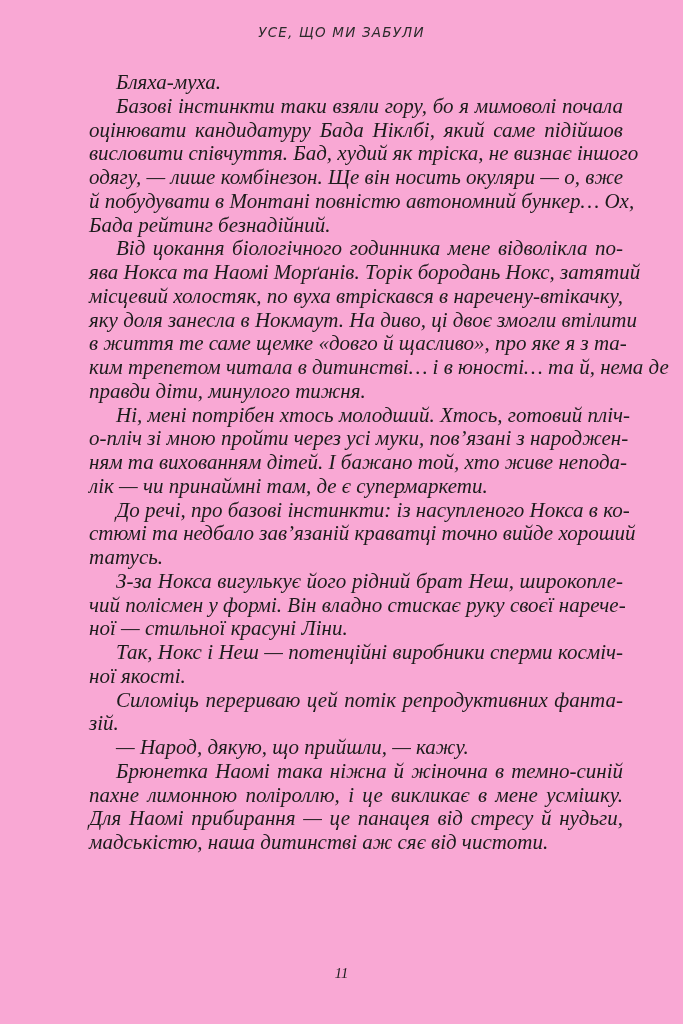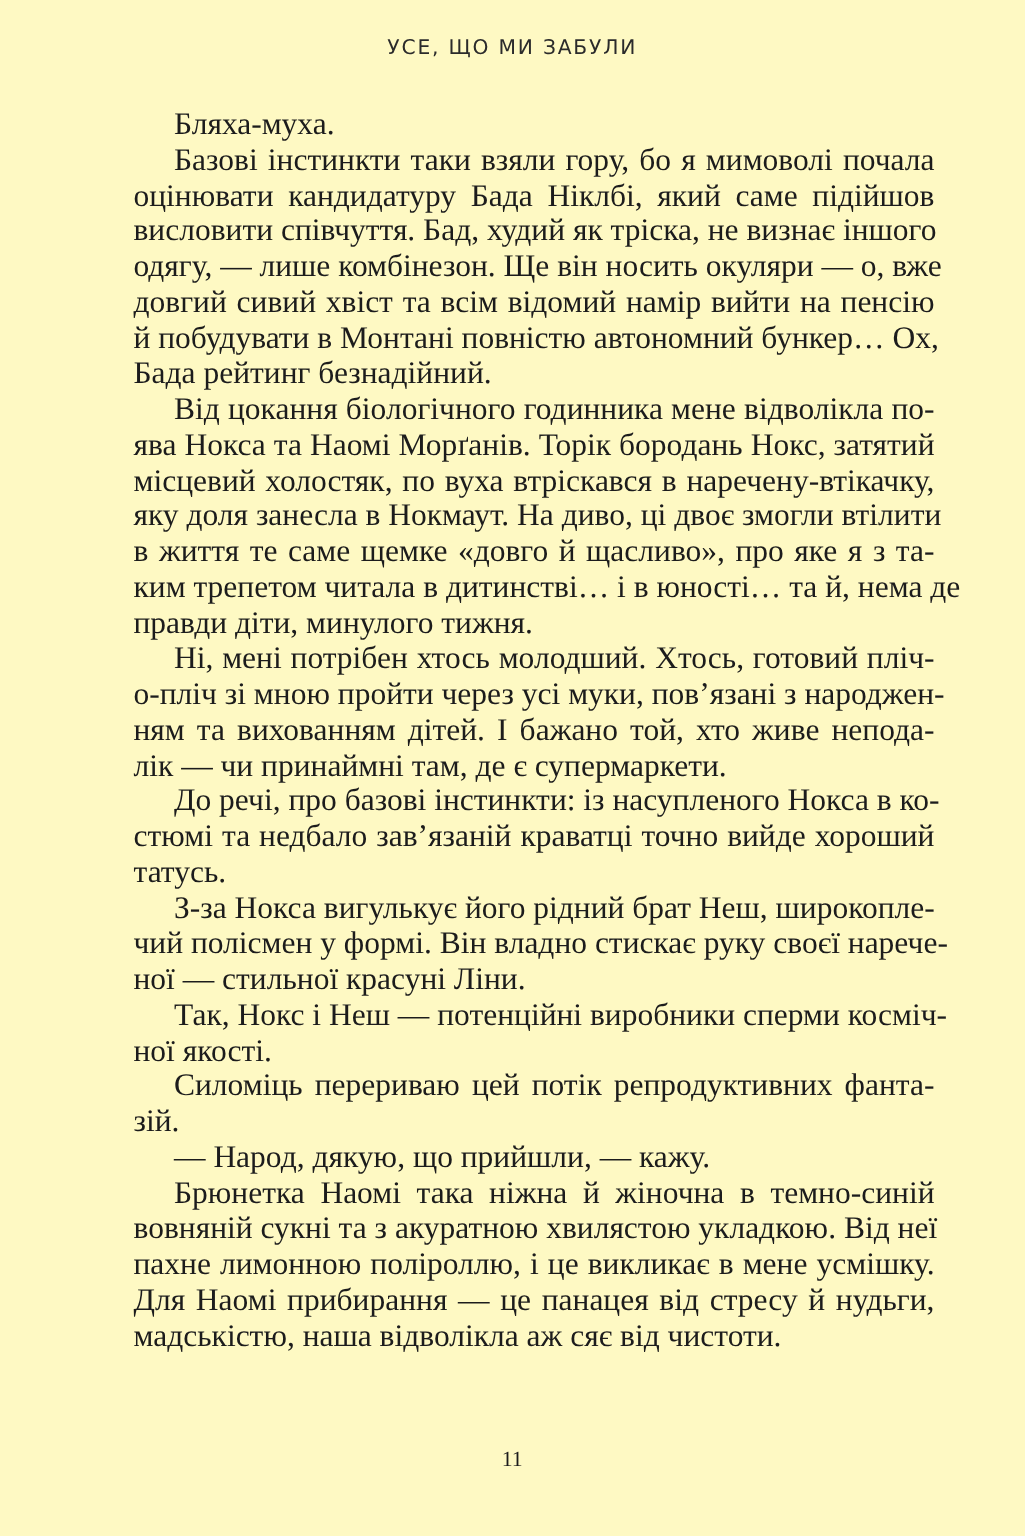--- a/index.html
+++ b/index.html
@@ -57,33 +57,32 @@
     left: 0;
     width: 683px;
     text-align: center;
     font-size: 14.5px;
     color: #1c1c1c;
   }
 </style>
 </head>
 <body>
 
-<div class="book-page" style="background: #fef9c3; color: rgb(28, 28, 28);">
+<div class="book-page" style="background: #f9a8d4; color: rgb(28, 28, 28); font-style: italic;">
   <div class="running-head" style="color: rgb(43, 43, 43);">УСЕ, ЩО МИ ЗАБУЛИ</div>
 
   <div class="text-block">
       <div class="paragraph">
         <div class="line first">Бляха-муха.</div>
       </div>
       <div class="paragraph">
         <div class="line first just">Базові інстинкти таки взяли гору, бо я мимоволі почала</div>
         <div class="line just">оцінювати кандидатуру Бада Ніклбі, який саме підійшов</div>
         <div class="line just">висловити співчуття. Бад, худий як тріска, не визнає іншого</div>
         <div class="line just">одягу, — лише комбінезон. Ще він носить окуляри — о, вже</div>
-        <div class="line just">довгий сивий хвіст та всім відомий намір вийти на пенсію</div>
         <div class="line just">й побудувати в Монтані повністю автономний бункер… Ох,</div>
         <div class="line">Бада рейтинг безнадійний.</div>
       </div>
       <div class="paragraph">
         <div class="line first just">Від цокання біологічного годинника мене відволікла по-</div>
         <div class="line just">ява Нокса та Наомі Морґанів. Торік бородань Нокс, затятий</div>
         <div class="line just">місцевий холостяк, по вуха втріскався в наречену-втікачку,</div>
         <div class="line just">яку доля занесла в Нокмаут. На диво, ці двоє змогли втілити</div>
         <div class="line just">в життя те саме щемке «довго й щасливо», про яке я з та-</div>
         <div class="line just">ким трепетом читала в дитинстві… і в юності… та й, нема де</div>
@@ -111,21 +110,20 @@
       </div>
       <div class="paragraph">
         <div class="line first just">Силоміць перериваю цей потік репродуктивних фанта-</div>
         <div class="line">зій.</div>
       </div>
       <div class="paragraph">
         <div class="line first">— Народ, дякую, що прийшли, — кажу.</div>
       </div>
       <div class="paragraph">
         <div class="line first just">Брюнетка Наомі така ніжна й жіночна в темно-синій</div>
-        <div class="line just">вовняній сукні та з акуратною хвилястою укладкою. Від неї</div>
         <div class="line just">пахне лимонною поліроллю, і це викликає в мене усмішку.</div>
         <div class="line just">Для Наомі прибирання — це панацея від стресу й нудьги,</div>
-        <div class="line">мадськістю, наша відволікла аж сяє від чистоти.</div>
+        <div class="line">мадськістю, наша дитинстві аж сяє від чистоти.</div>
       </div>
     </div>
 
   <div class="page-number">11</div>
 </div>
 
 </body></html>

